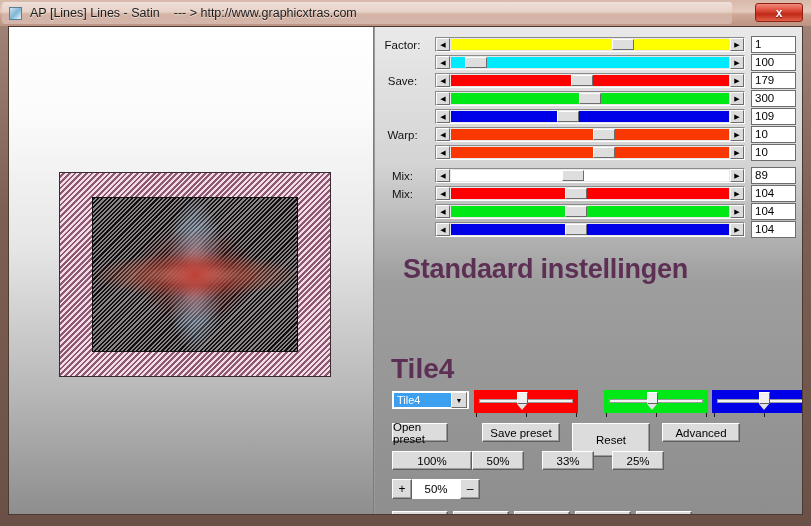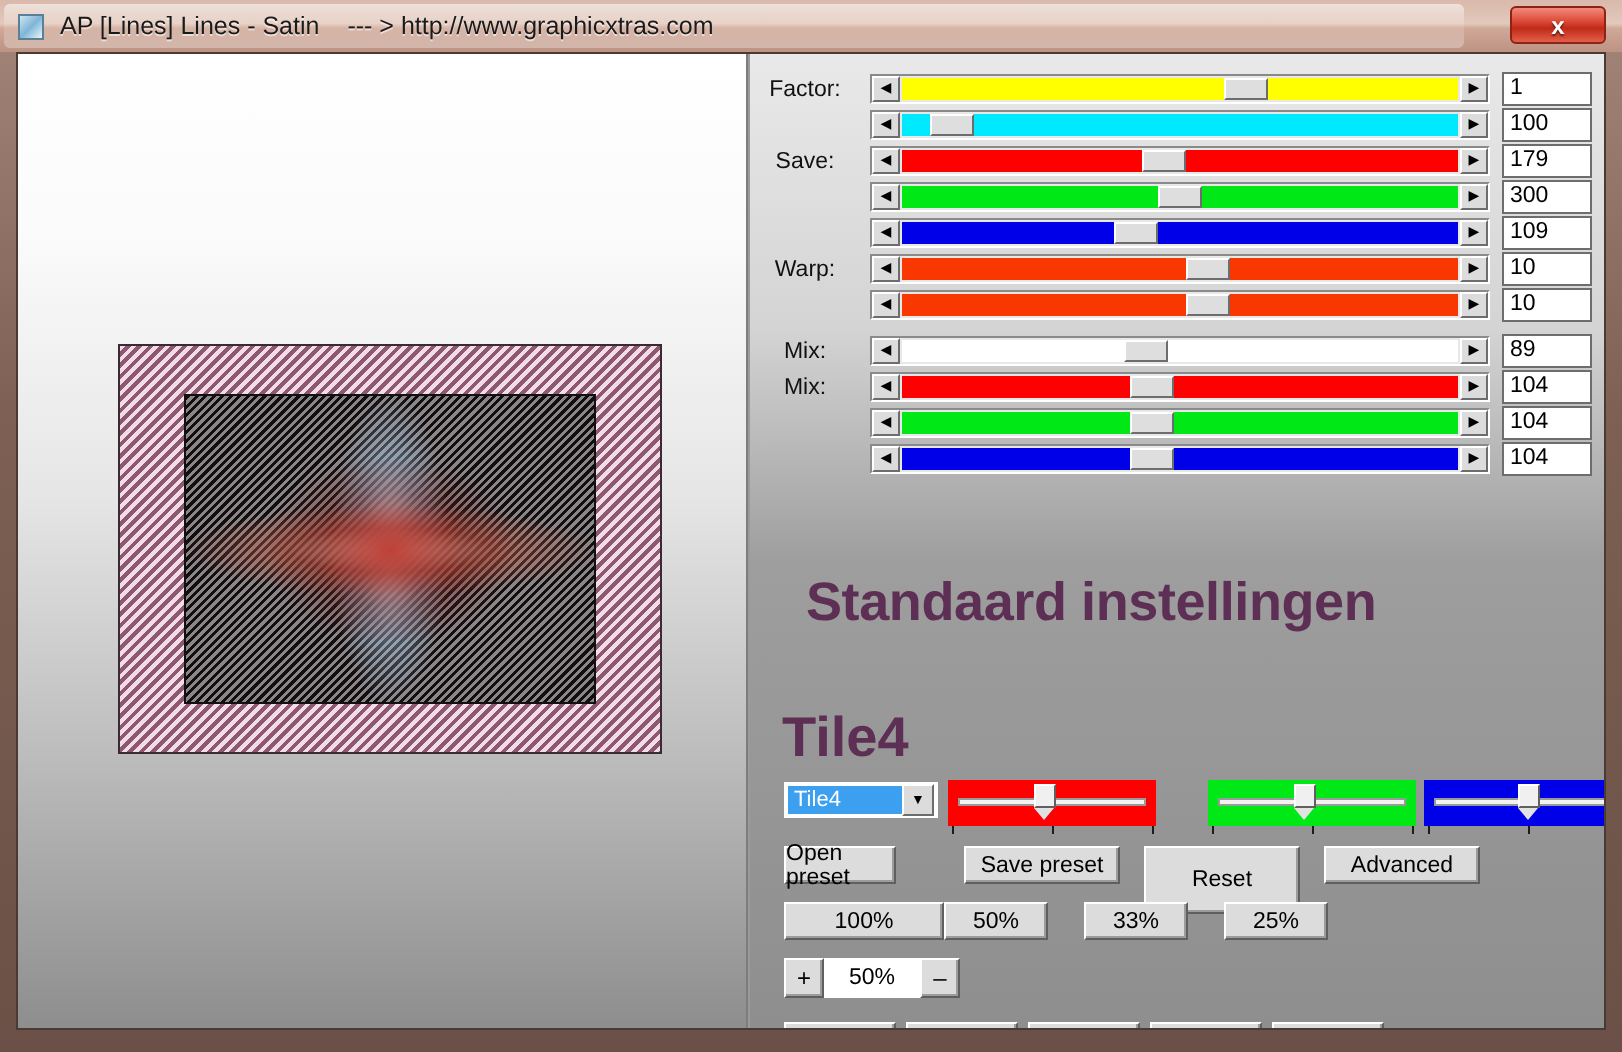--- a/index.html
+++ b/index.html
@@ -147,21 +147,20 @@
     background:#fff;
     border:1px solid #6d6d6d;
     font-size:11.5px; color:#000; line-height:15px; padding-left:3px;
   }
 
   
   #standaard {
     position:absolute; left:28px; top:227px; width:400px;
     font-size:27px; font-weight:bold; color:#5d2f55;
     letter-spacing:-.2px;
-    margin-top:32px;
   }
   #tile-head {
     position:absolute; left:16px; top:326px;
     font-size:28px; font-weight:bold; color:#5d2f55;
   }
 
   
   #combo {
     position:absolute; left:17px; top:364px; width:77px; height:18px;
     background:#fff; border:1px solid #fff;

